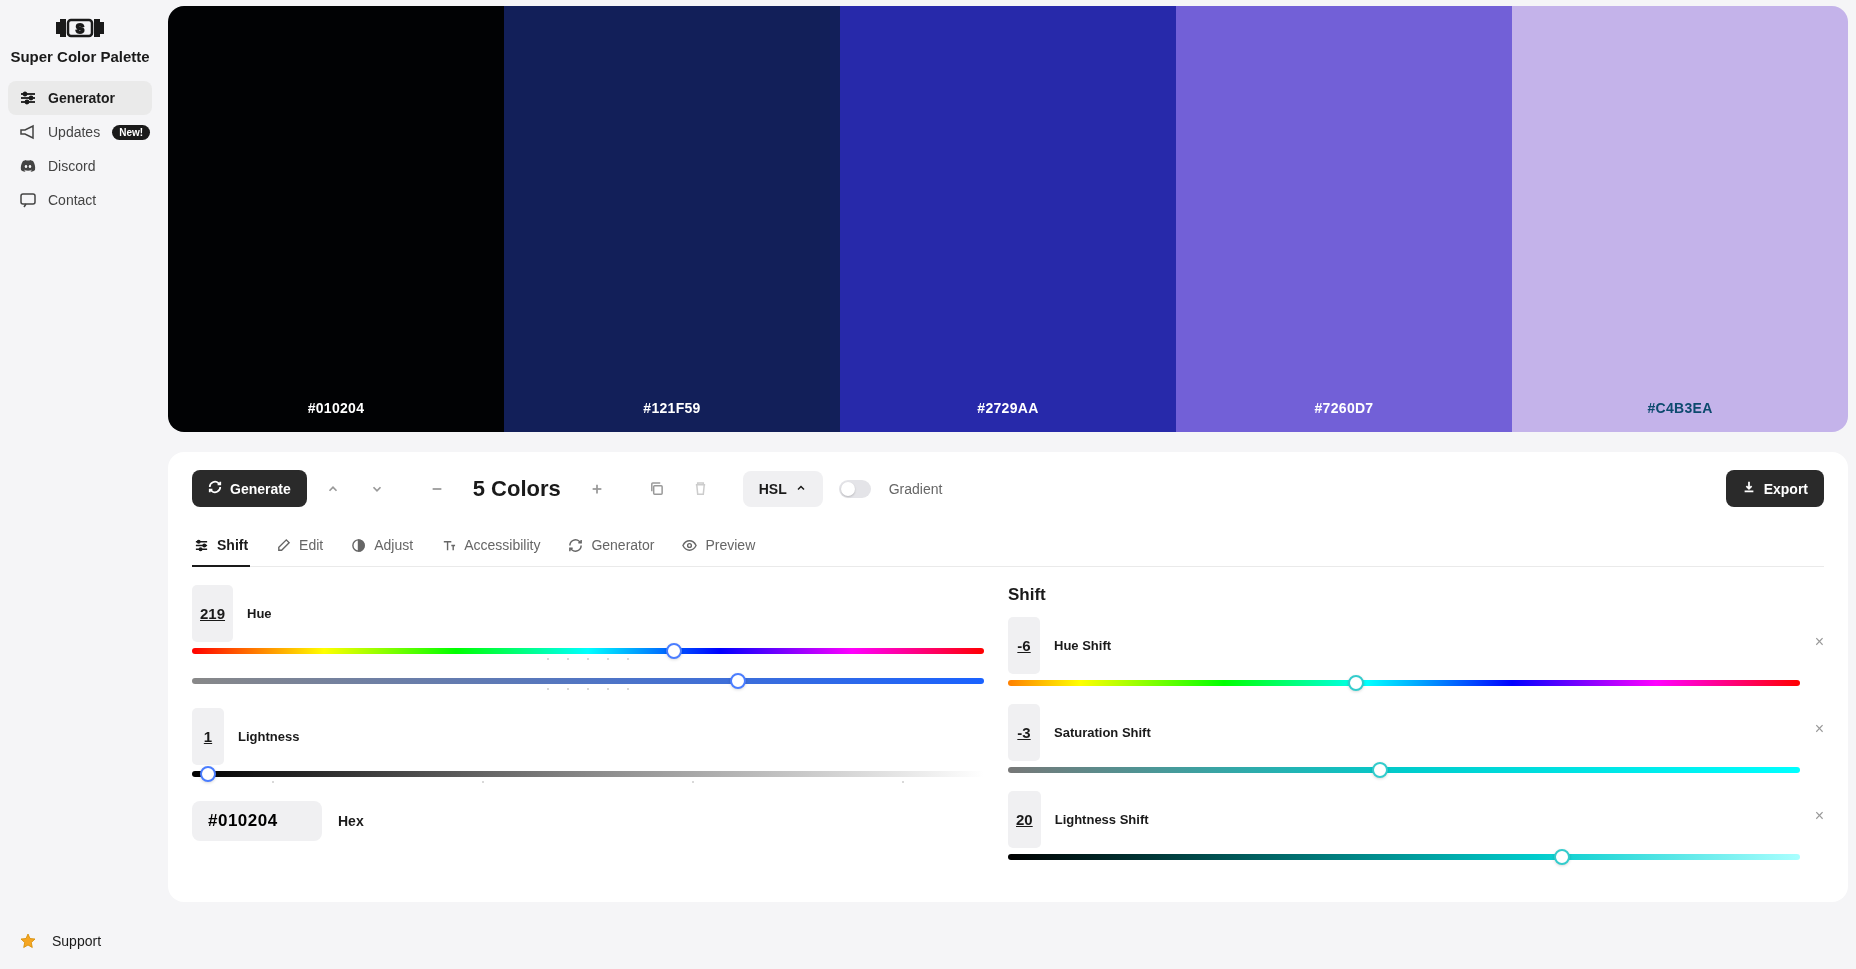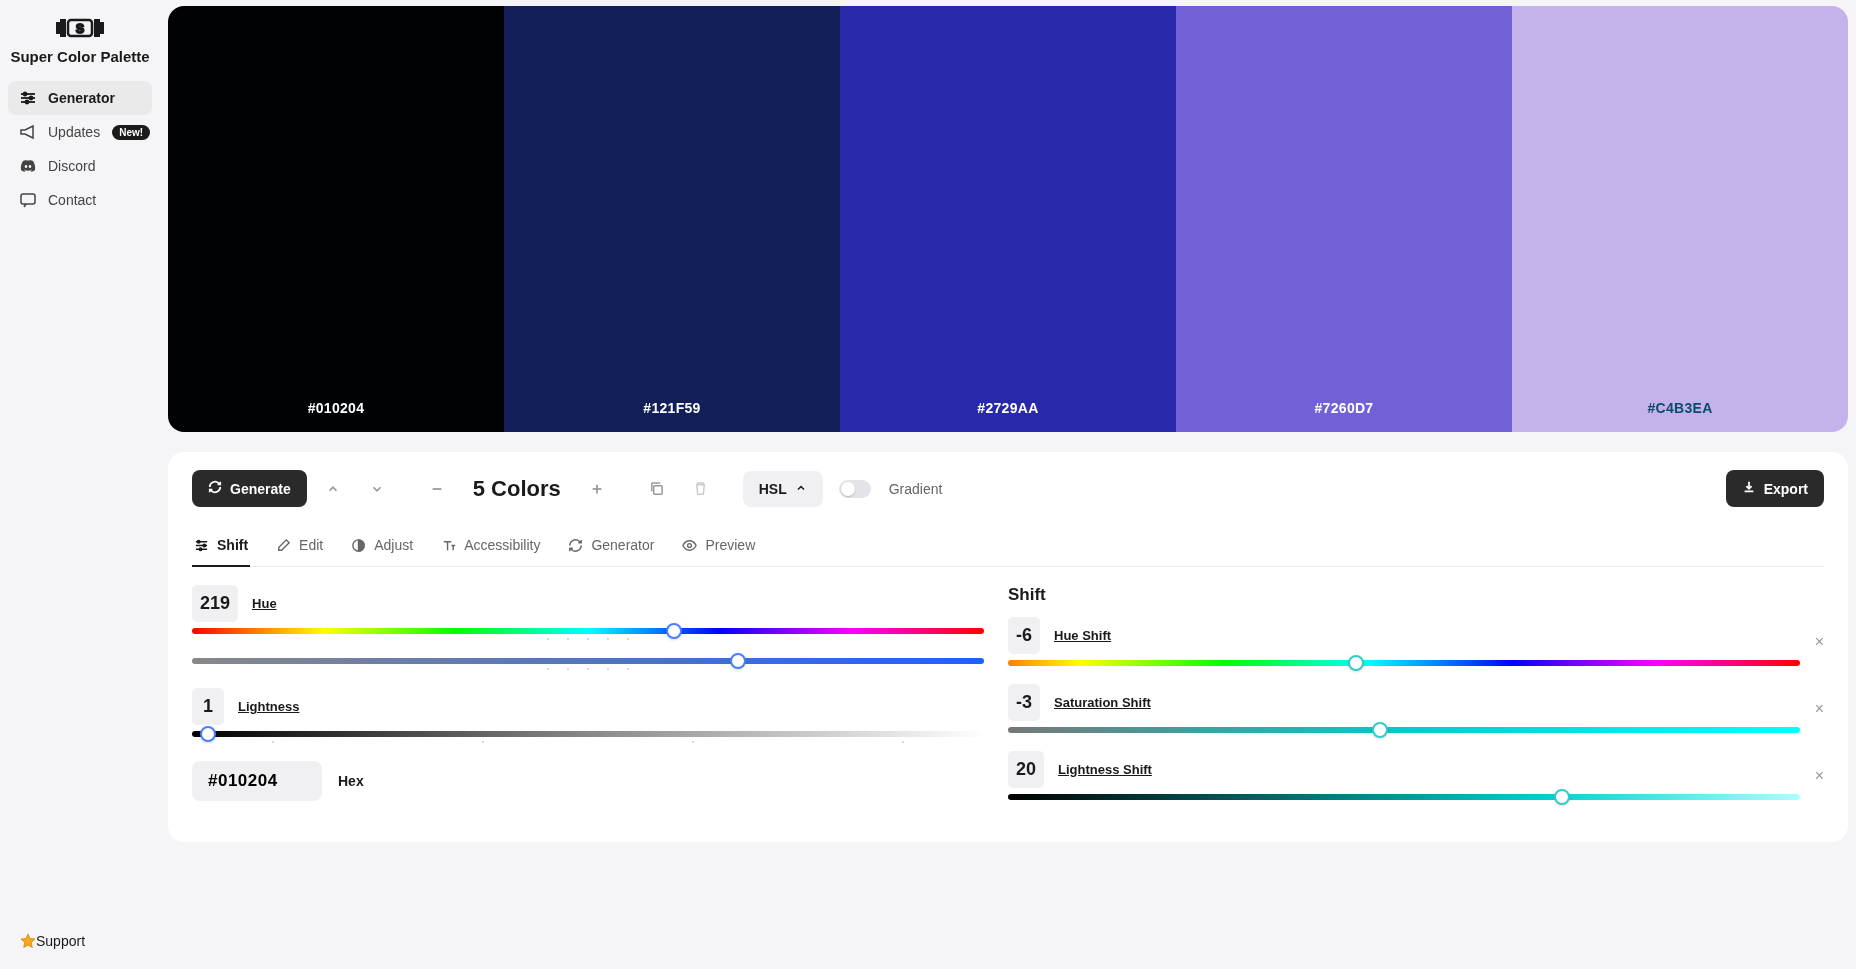--- a/index.html
+++ b/index.html
@@ -10,21 +10,21 @@
     .sidebar { width: 160px; background: #f5f5f7; display: flex; flex-direction: column; padding: 12px 8px; }
     .logo-area { display: flex; flex-direction: column; align-items: center; padding: 4px 0 16px; }
     .logo-icon { width: 48px; height: 24px; margin-bottom: 8px; }
     .logo-text { font-weight: 700; font-size: 15px; }
     .nav-items { flex: 1; }
     .nav-item { display: flex; align-items: center; gap: 12px; padding: 9px 12px; border-radius: 8px; cursor: pointer; font-size: 14px; color: #444; }
     .nav-item.active { background: #eaeaea; font-weight: 600; color: #1a1a1a; }
     .nav-icon { width: 16px; height: 16px; display: flex; align-items: center; justify-content: center; flex-shrink: 0; }
     .badge { background: #1a1a1a; color: #fff; font-size: 10px; font-weight: 600; padding: 2px 7px; border-radius: 9px; margin-left: auto; }
     .sidebar-footer { padding: 8px 12px; }
-    .support { display: flex; align-items: center; gap: 0; font-size: 14px; cursor: pointer; }
+    .support { display: flex; align-items: center; gap: 16px; font-size: 14px; cursor: pointer; }
     .star-icon { color: #f5a623; }
     
     
     .main { flex: 1; display: flex; flex-direction: column; padding: 6px 8px 8px 8px; overflow: hidden; }
     
     
     .palette { display: flex; height: 426px; border-radius: 16px; overflow: hidden; }
     .swatch { flex: 1; display: flex; flex-direction: column; justify-content: flex-end; align-items: center; padding-bottom: 16px; position: relative; }
     .swatch-hex { font-weight: 700; font-size: 14px; letter-spacing: 0.3px; }
     
@@ -47,22 +47,22 @@
     .tab { display: flex; align-items: center; gap: 8px; padding: 10px 2px 12px; font-size: 14px; color: #666; cursor: pointer; border-bottom: 2px solid transparent; margin-bottom: -1px; }
     .tab.active { color: #1a1a1a; font-weight: 600; border-bottom-color: #1a1a1a; }
     .tab-icon { width: 15px; height: 15px; }
     
     .sliders-area { display: flex; gap: 24px; margin-top: 18px; }
     .slider-col { flex: 1; }
     .section-title { font-weight: 700; font-size: 17px; margin-bottom: 12px; }
     
     .slider-row { margin-bottom: 18px; position: relative; }
     .slider-header { display: flex; align-items: center; gap: 14px; margin-bottom: 6px; }
-    .slider-value { background: #f0f0f2; border-radius: 5px; padding: 8px 8px; font-size: 18px; font-weight: 600; min-width: 32px; text-align: center; }
-    .slider-label { font-size: 13px; font-weight: 600; text-decoration: underline; }
+    .slider-value { background: #f0f0f2; border-radius: 5px; padding: 20px 8px; font-size: 15px; font-weight: 600; min-width: 32px; text-align: center; text-decoration: underline; }
+    .slider-label { font-size: 13px; font-weight: 600; }
     .slider-track { height: 6px; border-radius: 3px; position: relative; cursor: pointer; }
     .slider-thumb { width: 16px; height: 16px; background: #fff; border: 2px solid #4a7dff; border-radius: 50%; position: absolute; top: 50%; transform: translate(-50%, -50%); box-shadow: 0 1px 3px rgba(0,0,0,0.15); }
     .slider-thumb.cyan { border-color: #3cc; }
     .slider-close { position: absolute; right: -24px; top: 16px; color: #999; cursor: pointer; font-size: 16px; }
     .slider-dots { display: flex; justify-content: center; gap: 18px; margin-top: 4px; }
     .slider-dots span { width: 2px; height: 2px; background: #ccc; border-radius: 50%; }
     
     .hue-grad { background: linear-gradient(to right, #f00, #ff8000, #ff0, #80ff00, #0f0, #00ff80, #0ff, #0080ff, #00f, #8000ff, #f0f, #ff0080, #f00); }
     .sat-grad { background: linear-gradient(to right, #888, #1a62ff); }
     .light-grad { background: linear-gradient(to right, #000, #888, #fff); }

